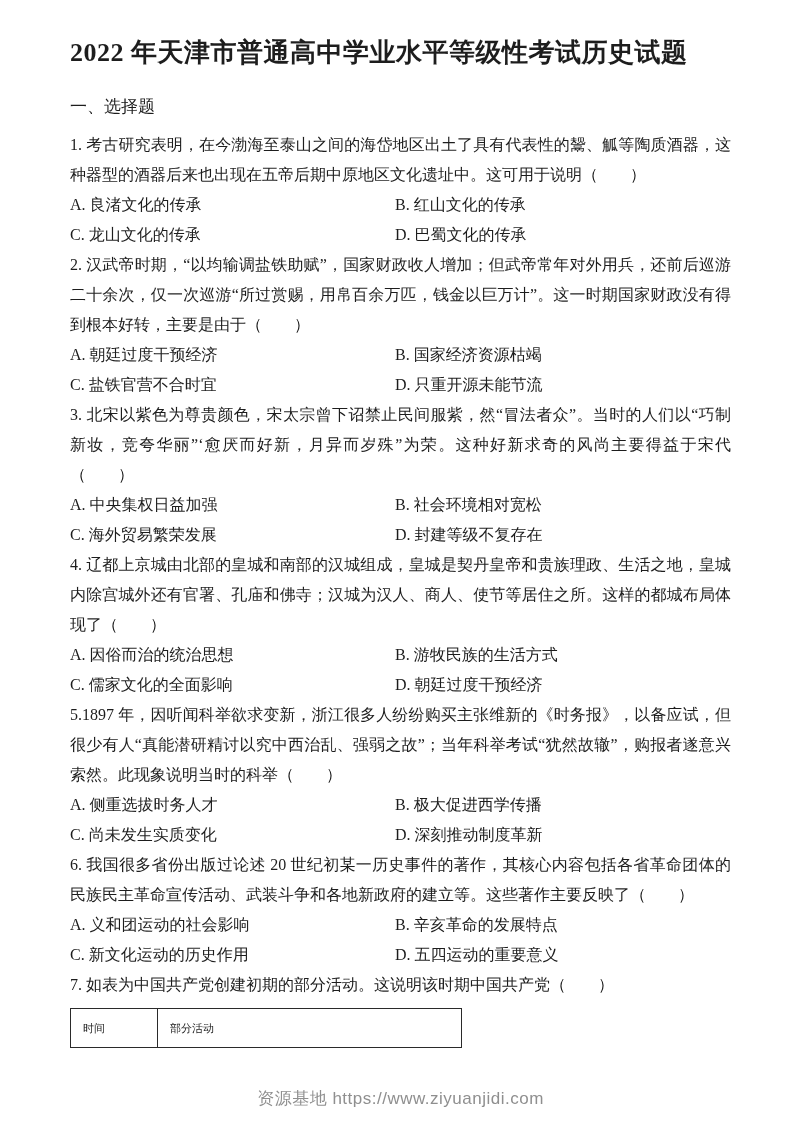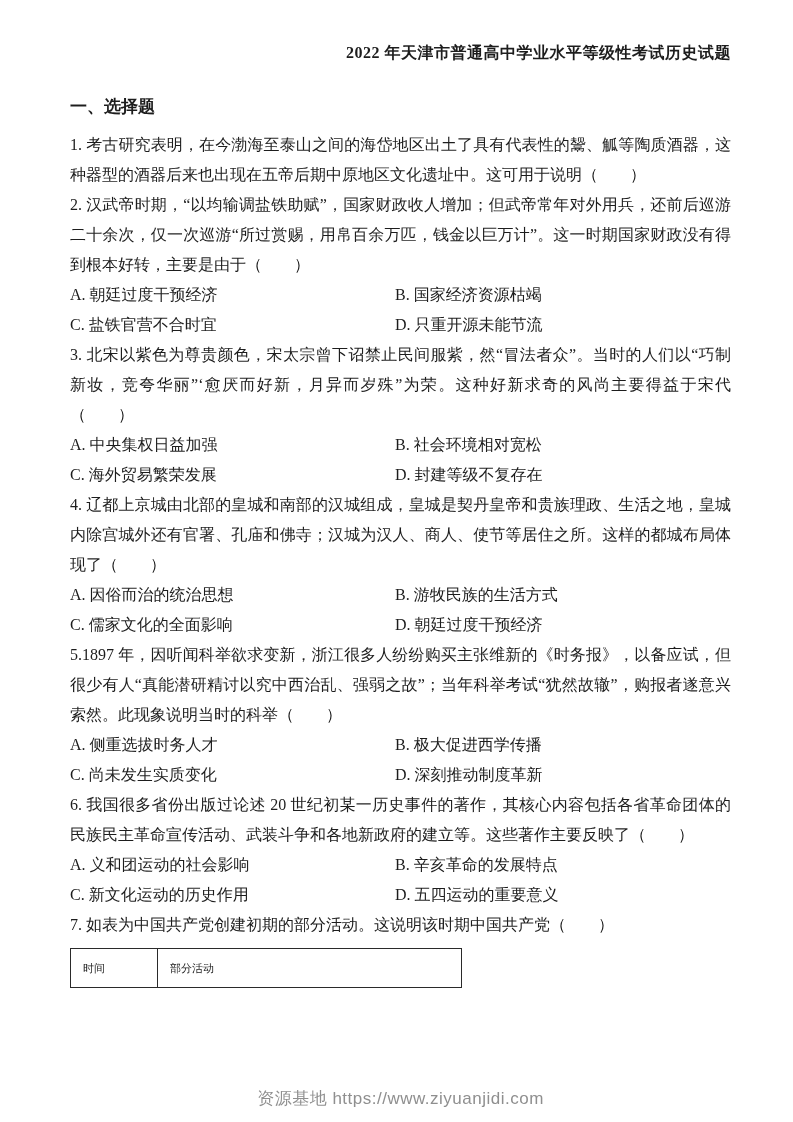--- a/index.html
+++ b/index.html
@@ -14,29 +14,29 @@
     background: #ffffff;
     overflow: hidden;
     font-family: "Liberation Serif", "DejaVu Serif", serif;
     color: #1d1d1d;
   }
   .content {
     padding: 38px 62px 0 70px;
   }
   .title {
     margin: 0 0 24px 0;
-    text-align: right;
-    font-size: 16px;
+    text-align: left;
+    font-size: 26px;
     font-weight: bold;
     line-height: 30px;
     letter-spacing: 0.5px;
   }
   .section-heading {
     font-size: 17px;
-    font-weight: bold;
+    font-weight: normal;
     line-height: 30px;
     margin: 0 0 8px 0;
   }
   .question {
     margin: 0;
   }
   .stem {
     margin: 0;
     font-size: 16px;
     line-height: 30px;
@@ -82,20 +82,26 @@
 
 <div class="page">
   <div class="content">
 
     <h1 class="title">2022 年天津市普通高中学业水平等级性考试历史试题</h1>
 
     <div class="section-heading">一、选择题</div>
 
     <div class="question">
       <p class="stem">1. 考古研究表明，在今渤海至泰山之间的海岱地区出土了具有代表性的鬶、觚等陶质酒器，这种器型的酒器后来也出现在五帝后期中原地区文化遗址中。这可用于说明（　　）</p>
+      <div class="options">
+        <div class="option">A. 良渚文化的传承</div>
+        <div class="option">B. 红山文化的传承</div>
+        <div class="option">C. 龙山文化的传承</div>
+        <div class="option">D. 巴蜀文化的传承</div>
+      </div>
     </div>
 
     <div class="question">
       <p class="stem">2. 汉武帝时期，“以均输调盐铁助赋”，国家财政收人增加；但武帝常年对外用兵，还前后巡游二十余次，仅一次巡游“所过赏赐，用帛百余万匹，钱金以巨万计”。这一时期国家财政没有得到根本好转，主要是由于（　　）</p>
       <div class="options">
         <div class="option">A. 朝廷过度干预经济</div>
         <div class="option">B. 国家经济资源枯竭</div>
         <div class="option">C. 盐铁官营不合时宜</div>
         <div class="option">D. 只重开源未能节流</div>
       </div>

